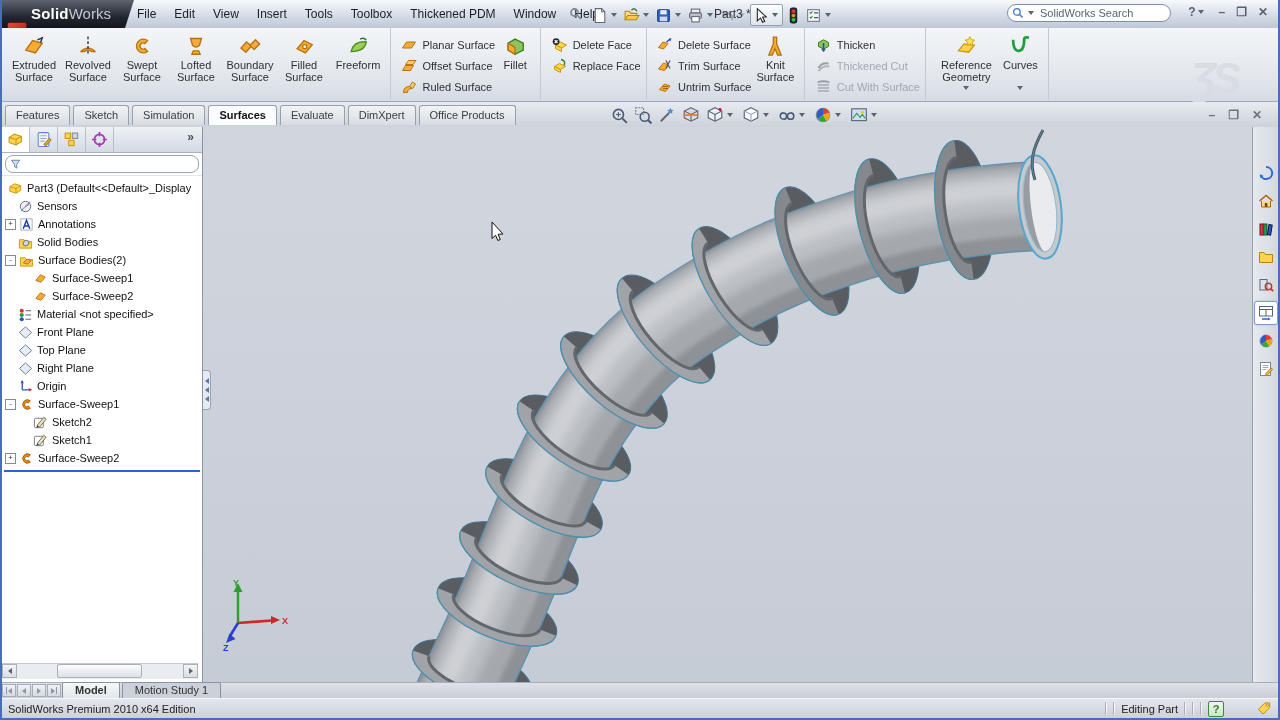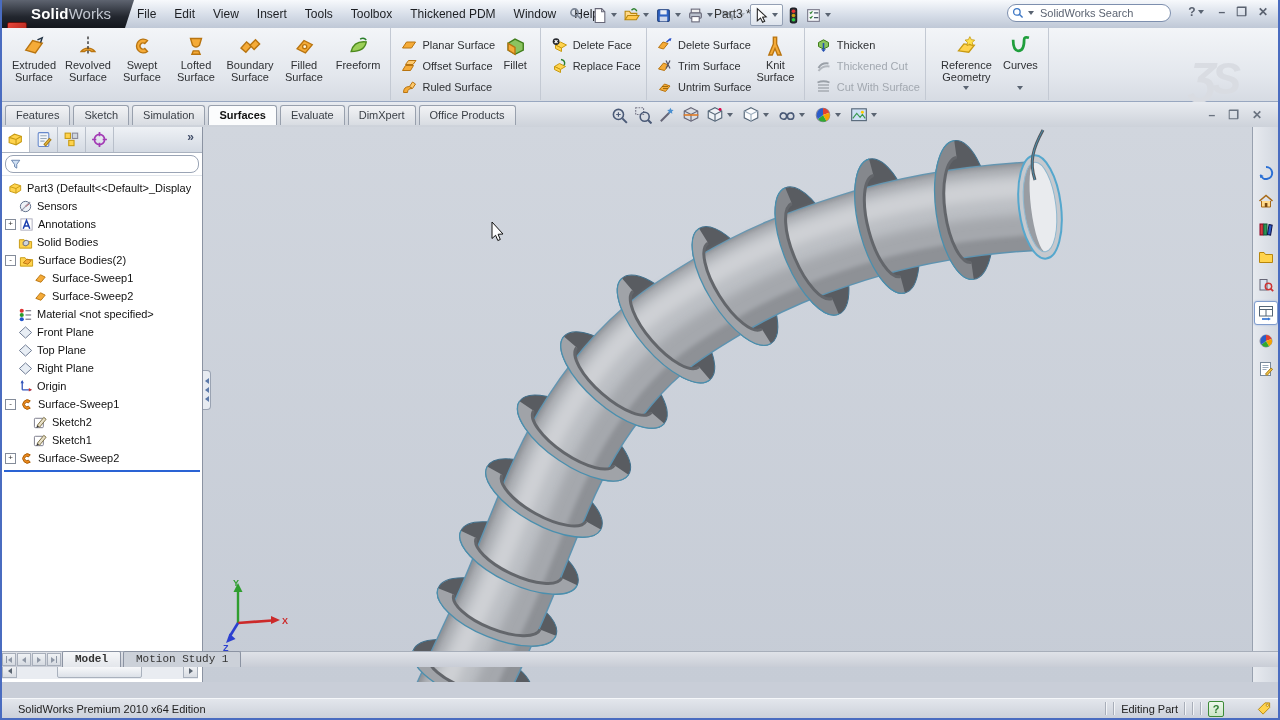--- a/index.html
+++ b/index.html
@@ -105,37 +105,37 @@
     border-right:4px solid #5b79a8;}
   
   .taskpane{position:absolute;left:1250px;top:127px;width:26px;height:555px;
     background:linear-gradient(90deg,#e7eaef,#d3d8e0);border-left:1px solid #98a1af;box-sizing:border-box;}
   .tpbtn{width:22px;height:22px;margin:4px auto 2px;display:flex;align-items:center;justify-content:center;
     border:1px solid transparent;border-radius:3px;}
   .tpbtn:first-child{margin-top:34px;}
   .tpbtn.active{background:#fff;border-color:#7f9ccd;box-shadow:0 0 2px #9cb4dd;}
   .tpbtn .ic{width:16px;height:16px;}
   
-  .docktabs{position:absolute;left:0;top:651px;width:1276px;height:16px;
+  .docktabs{position:absolute;left:0;top:682px;width:1276px;height:16px;
     background:linear-gradient(#dfe2e8,#c9cdd6);border-top:1px solid #a7aeba;box-sizing:border-box;
-    display:flex;align-items:flex-end;font-family:Liberation Mono, monospace;}
+    display:flex;align-items:flex-end;}
   .navbtn{width:14px;height:13px;margin:0 1px 1px 0;background:linear-gradient(#f0f2f5,#d5dae1);
     border:1px solid #a7aeba;box-sizing:border-box;display:flex;align-items:center;justify-content:center;gap:1px;}
   .navbtn .b{width:1.5px;height:7px;background:#8e97a5;}
   .navbtn .tl{width:0;height:0;border-top:3.5px solid transparent;border-bottom:3.5px solid transparent;border-right:4px solid #8e97a5;}
   .navbtn .tr{width:0;height:0;border-top:3.5px solid transparent;border-bottom:3.5px solid transparent;border-left:4px solid #8e97a5;}
   .dtab{padding:1px 12px 1px;font-size:11px;color:#333;background:#ccd1d9;border:1px solid #8b93a2;
     border-bottom:none;margin-right:2px;border-radius:2px 2px 0 0;line-height:13px;}
   .dtab.active{background:linear-gradient(#f6f7f9,#e3e6eb);font-weight:bold;}
   .dtab:first-of-type{margin-left:6px;}
   
   .statusbar{position:absolute;left:0;top:698px;width:1276px;height:20px;
     background:linear-gradient(#e3e6ec,#ccd1da);border-top:1px solid #f5f7fa;box-sizing:border-box;
     display:flex;align-items:center;font-size:11px;color:#222;}
-  .sleft{margin-left:16px;}
+  .sleft{margin-left:6px;}
   .sright{margin-left:auto;display:flex;align-items:center;gap:6px;margin-right:6px;}
   .sep{width:1px;height:13px;background:#a8aeb9;border-right:1px solid #f2f4f7;}
   .helpbox{width:14px;height:14px;border:1px solid #3d8b37;border-radius:2px;background:linear-gradient(#eef7ec,#cbe6c6);
     color:#2e7d32;font-weight:bold;font-size:11px;display:flex;align-items:center;justify-content:center;}
   .tagico{width:16px;height:15px;margin-left:26px;}
   .ic svg,.ric svg,.ticon svg,.pin svg,.tagico svg{width:100%;height:100%;display:block;}
   .ric{display:inline-block;}
 </style>
 </head>
 <body>

